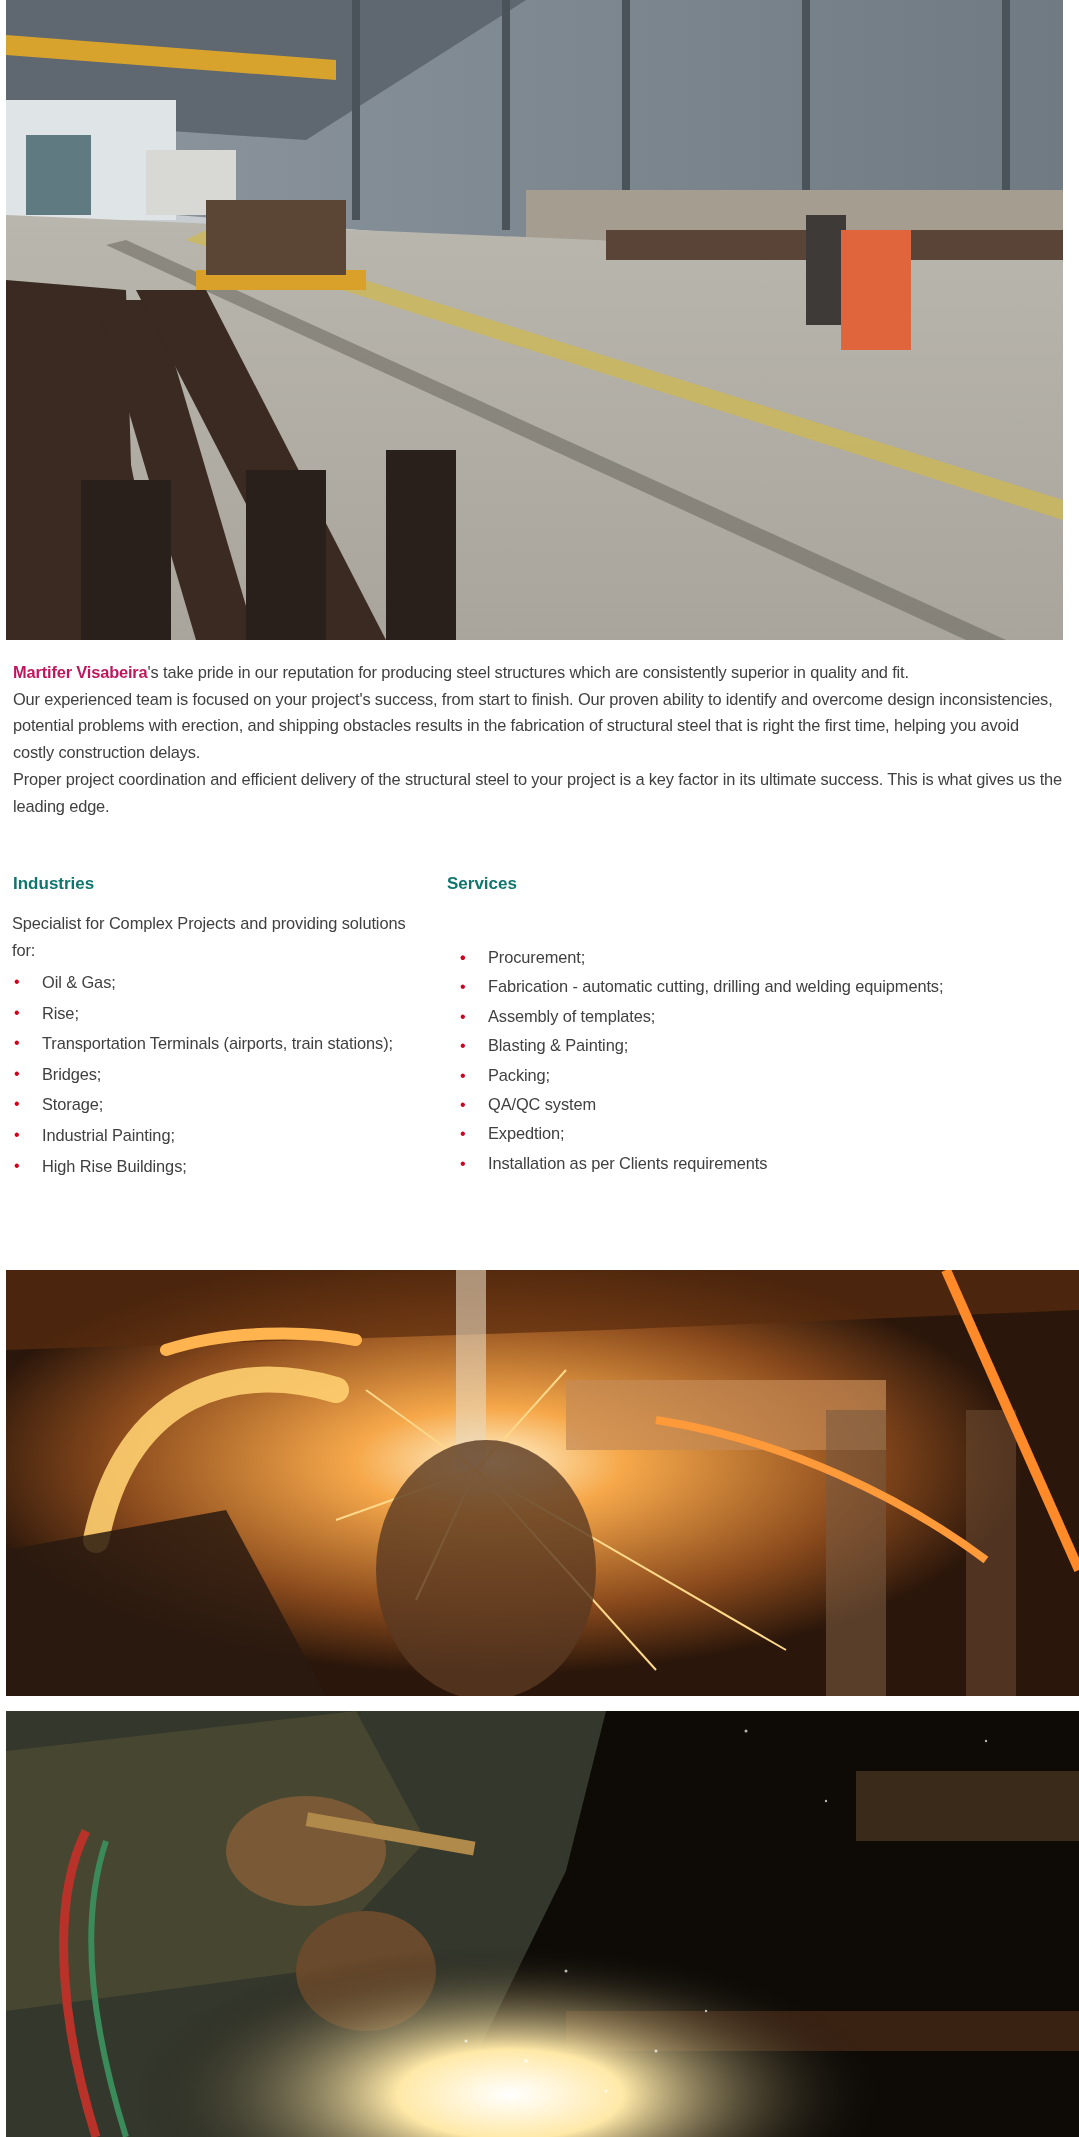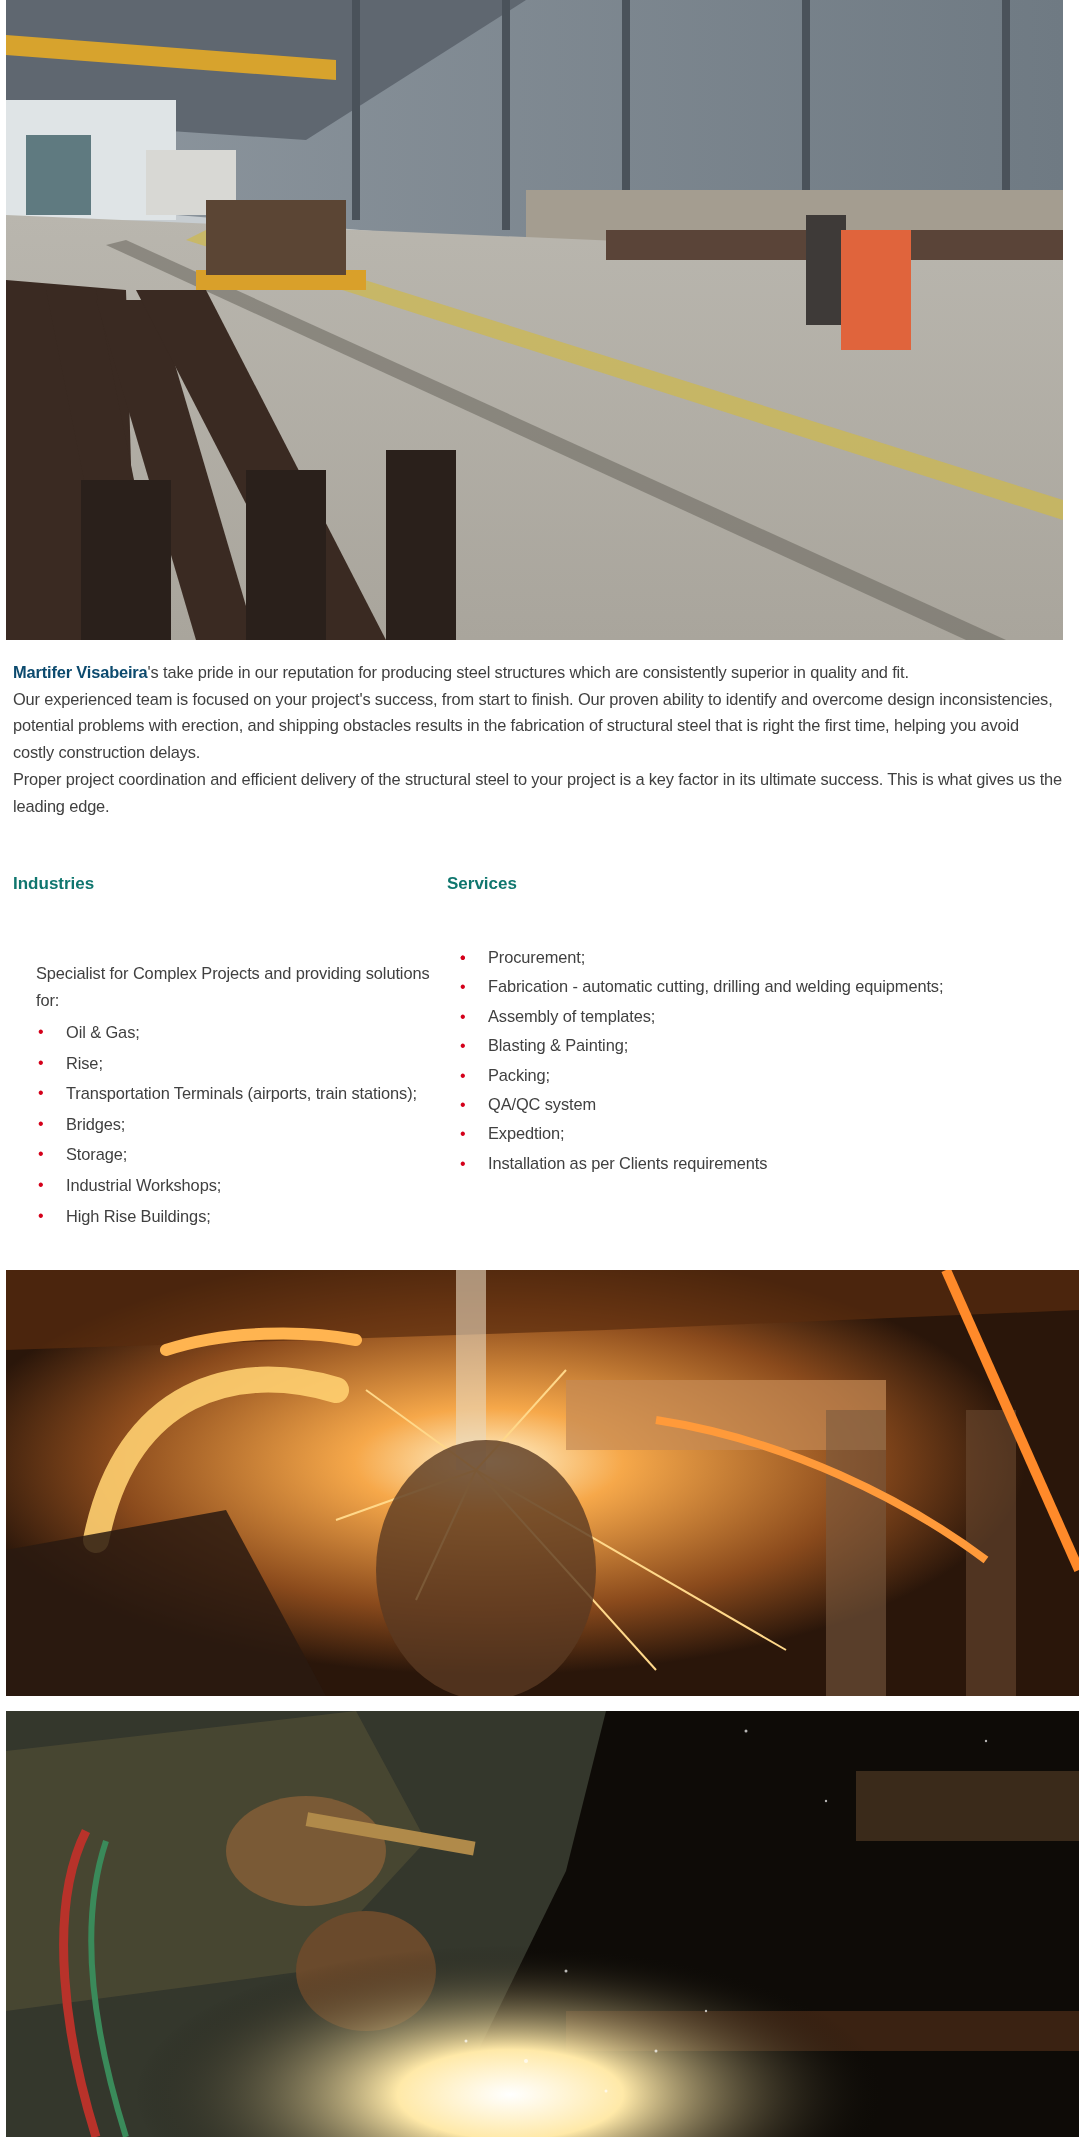--- a/index.html
+++ b/index.html
@@ -7,28 +7,28 @@
          font-family: "Liberation Sans", "DejaVu Sans", sans-serif; color: #404040; }
   .photo { position: absolute; overflow: hidden; }
   .photo svg { display: block; width: 100%; height: 100%; }
   #photo-1 { left: 6px; top: 0; width: 1057px; height: 640px; }
   #photo-2 { left: 6px; top: 1270px; width: 1073px; height: 426px; }
   #photo-3 { left: 6px; top: 1711px; width: 1073px; height: 426px; }
 
   .intro { position: absolute; left: 13px; top: 659px; width: 1050px;
            font-size: 16.4px; line-height: 26.7px; letter-spacing: -0.15px; }
   .intro p { margin: 0; }
-  .intro b { color: #0c4a6e; }
+  .intro b { color: #be185d; }
 
   .col-heading { position: absolute; font-size: 17px; font-weight: bold; color: #0f766e; top: 874px; }
   #industries-heading { left: 13px; }
   #services-heading { left: 447px; text-align: right; }
 
   .col { position: absolute; font-size: 16.4px; letter-spacing: -0.1px; }
-  #industries-col { left: 12px; top: 960px; width: 420px; margin-left: 24px; }
+  #industries-col { left: 12px; top: 910px; width: 420px; }
   #services-col { left: 446px; top: 943px; width: 600px; }
   .col .lead { line-height: 27px; margin: 0 0 3px 0; }
   .col ul { list-style: none; margin: 0; padding: 0; }
   #industries-col li { position: relative; padding-left: 30px; line-height: 30.6px; }
   #services-col li { position: relative; padding-left: 42px; line-height: 29.4px; }
   #services-col li.wrap { line-height: 29px; }
   .bullet { position: absolute; left: 2px; top: 0; color: #d4001a; font-size: 16px; }
   #services-col .bullet { left: 14px; }
 </style>
 </head>
@@ -93,21 +93,21 @@
 <div class="col-heading" id="services-heading">Services</div>
 
 <div class="col" id="industries-col">
   <p class="lead">Specialist for Complex Projects and providing solutions for:</p>
   <ul>
     <li><span class="bullet">•</span><span>Oil &amp; Gas;</span></li>
     <li><span class="bullet">•</span><span>Rise;</span></li>
     <li><span class="bullet">•</span><span>Transportation Terminals (airports,  train stations);</span></li>
     <li><span class="bullet">•</span><span>Bridges;</span></li>
     <li><span class="bullet">•</span><span>Storage;</span></li>
-    <li><span class="bullet">•</span><span>Industrial Workshops;</span></li>
+    <li><span class="bullet">•</span><span>Industrial Painting;</span></li>
     <li><span class="bullet">•</span><span>High Rise Buildings;</span></li>
   </ul>
 </div>
 
 <div class="col" id="services-col">
   <ul>
     <li class="wrap"><span class="bullet">•</span></li>
     <li><span class="bullet">•</span><span>Procurement;</span></li>
     <li><span class="bullet">•</span><span>Fabrication - automatic cutting, drilling and welding equipments;</span></li>
     <li><span class="bullet">•</span><span>Assembly of templates;</span></li>

